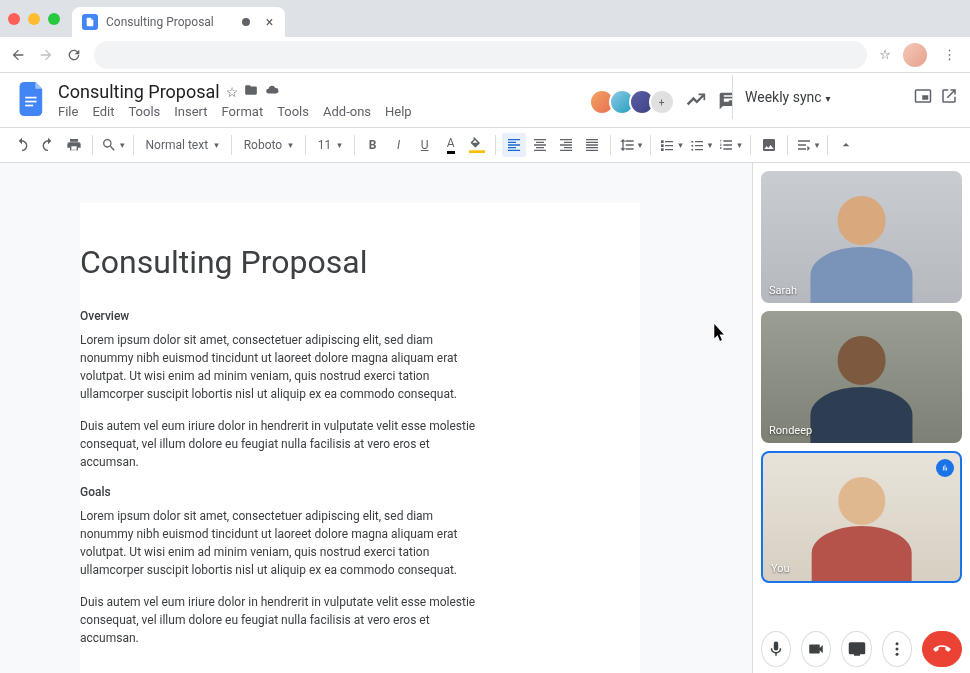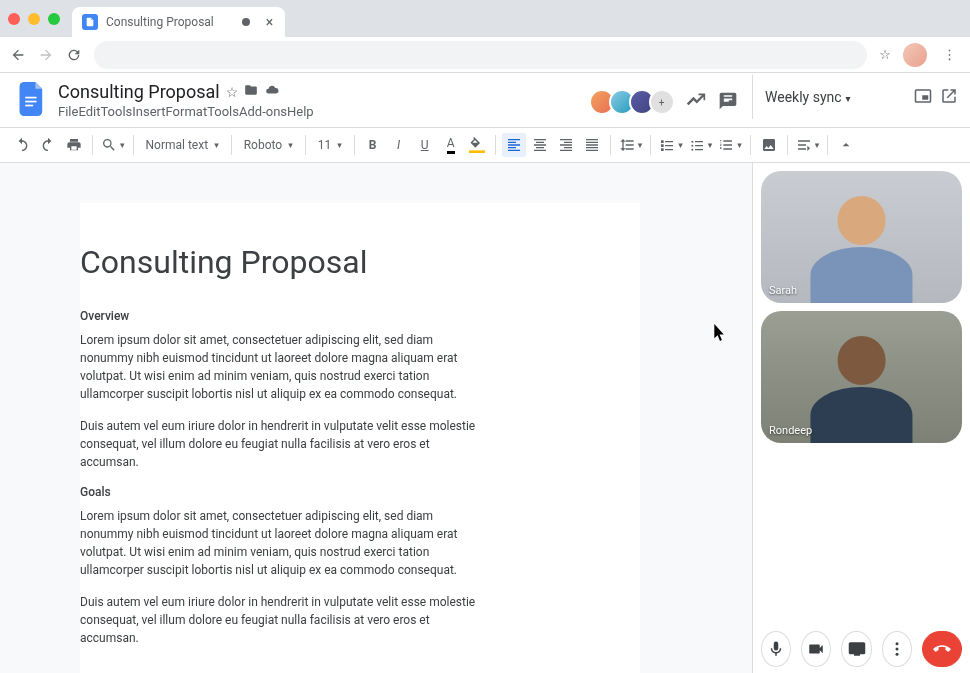--- a/index.html
+++ b/index.html
@@ -80,21 +80,21 @@
 }
 .docs-logo {
   width: 36px; height: 36px; margin-right: 8px;
   display:flex; align-items:center; justify-content:center;
 }
 .docs-logo svg { width:26px; height:34px;}
 .docs-titlebar { flex: 1; }
 .title-row { display: flex; align-items: center; gap: 6px; }
 .doc-title { font-size: 18px; color: #202124; }
 .title-icon { color:#5f6368; font-size:14px;}
-.menubar { display: flex; font-size: 13px; color:#5f6368; margin-top:2px;}
+.menubar { display: flex; gap: 14px; font-size: 13px; color:#5f6368; margin-top:2px;}
 .docs-header-right { display: flex; align-items: center; gap: 10px; margin-top:4px;}
 .collab-avatars { display:flex; }
 .collab-avatars .av {
   width:26px;height:26px;border-radius:50%;
   border:2px solid #fff; margin-left:-6px;
 }
 .av1{background:linear-gradient(135deg,#f4a261,#e76f51);}
 .av2{background:linear-gradient(135deg,#8ecae6,#219ebc);}
 .av3{background:linear-gradient(135deg,#5b5ea6,#3f4281);}
 .av4{background:#e0e0e0; display:flex;align-items:center;justify-content:center;font-size:10px;color:#5f6368;}
@@ -177,21 +177,21 @@
 .meet-hdr-spacer{flex:1;}
 .meet-hdr-icon{color:#5f6368;}
 .meet-tiles {
   flex:1; padding:8px 8px 0 8px;
   display:flex;flex-direction:column;gap:8px;
   overflow:auto;
 }
 .tile {
   position:relative;
   width:100%; aspect-ratio: 16/10.5;
-  border-radius:20px; overflow:hidden;
+  border-radius:8px; overflow:hidden;
   background:#777;
 }
 .tile-name {
   position:absolute; left:8px; bottom:6px;
   color:#fff; font-size:11px;
   text-shadow:0 1px 2px rgba(0,0,0,0.6);
 }
 .tile.you { border:2px solid #1a73e8;}
 .tile.you .mic-badge{
   position:absolute;top:6px;right:6px;
@@ -334,21 +334,21 @@
       <svg width="16" height="16" viewBox="0 0 24 24">
           <path fill="#fff" d="M12 2a4 4 0 0 0-4 4v2H6a2 2 0 0 0-2 2v8a2 2 0 0 0 2 2h12a2 2 0 0 0 2-2v-8a2 2 0 0 0-2-2h-2V6a4 4 0 0 0-4-4zm-2 4a2 2 0 1 1 4 0v2h-4z"></path>
         </svg>
       <span>Share</span>
     </button>
     <span class="user-avatar"></span>
   </div>
 </div>
 
 <div style="position:relative;">
-<div class="meet-header" style="position:absolute; right:0; top:-44px; width:218px;">
+<div class="meet-header" style="position:absolute; right:0; top:-44px; width:238px;">
   <span class="meet-title meet-title-drop">Weekly sync</span>
   <span class="meet-hdr-spacer"></span>
   <span class="meet-hdr-icon"><svg width="18" height="18" viewBox="0 0 24 24">
           <path fill="currentColor" d="M19 11h-8v6h8zm2-8H3a2 2 0 0 0-2 2v14a2 2 0 0 0 2 2h18a2 2 0 0 0 2-2V5a2 2 0 0 0-2-2zm0 16H3V5h18z"></path>
         </svg></span>
   <span class="meet-hdr-icon"><svg width="18" height="18" viewBox="0 0 24 24">
           <path fill="currentColor" d="M14 3v2h3.6L9 13.6 10.4 15 19 6.4V10h2V3zM5 5h6V3H5a2 2 0 0 0-2 2v14a2 2 0 0 0 2 2h14a2 2 0 0 0 2-2v-6h-2v6H5z"></path>
         </svg></span>
 </div>
 </div>
@@ -489,20 +489,32 @@
             <div class="head "></div>
           </div>
           <div class="tile-name">Sarah</div>
         </div>
         <div class="tile tile-bg2">
           <div class="tile-person">
             <div class="body b2"></div>
             <div class="head h2"></div>
           </div>
           <div class="tile-name">Rondeep</div>
+        </div>
+        <div class="tile tile-bg4 you">
+          <div class="tile-person">
+            <div class="body b4"></div>
+            <div class="head h4"></div>
+          </div>
+          <div class="tile-name">You</div>
+          <div class="mic-badge">
+            <svg width="10" height="10" viewBox="0 0 24 24">
+              <path fill="#fff" d="M7 18h2V8H7zm4 0h2V4h-2zm4 0h2v-7h-2z"></path>
+            </svg>
+          </div>
         </div>
       </div>
     <div class="meet-controls">
       <span class="ctrl-btn">
           <svg viewBox="0 0 24 24">
             <path fill="currentColor" d="M12 14a3 3 0 0 0 3-3V5a3 3 0 1 0-6 0v6a3 3 0 0 0 3 3zm5-3a5 5 0 0 1-10 0H5a7 7 0 0 0 6 6.9V21h2v-3.1A7 7 0 0 0 19 11z"></path>
           </svg>
         </span>
       <span class="ctrl-btn">
           <svg viewBox="0 0 24 24">

